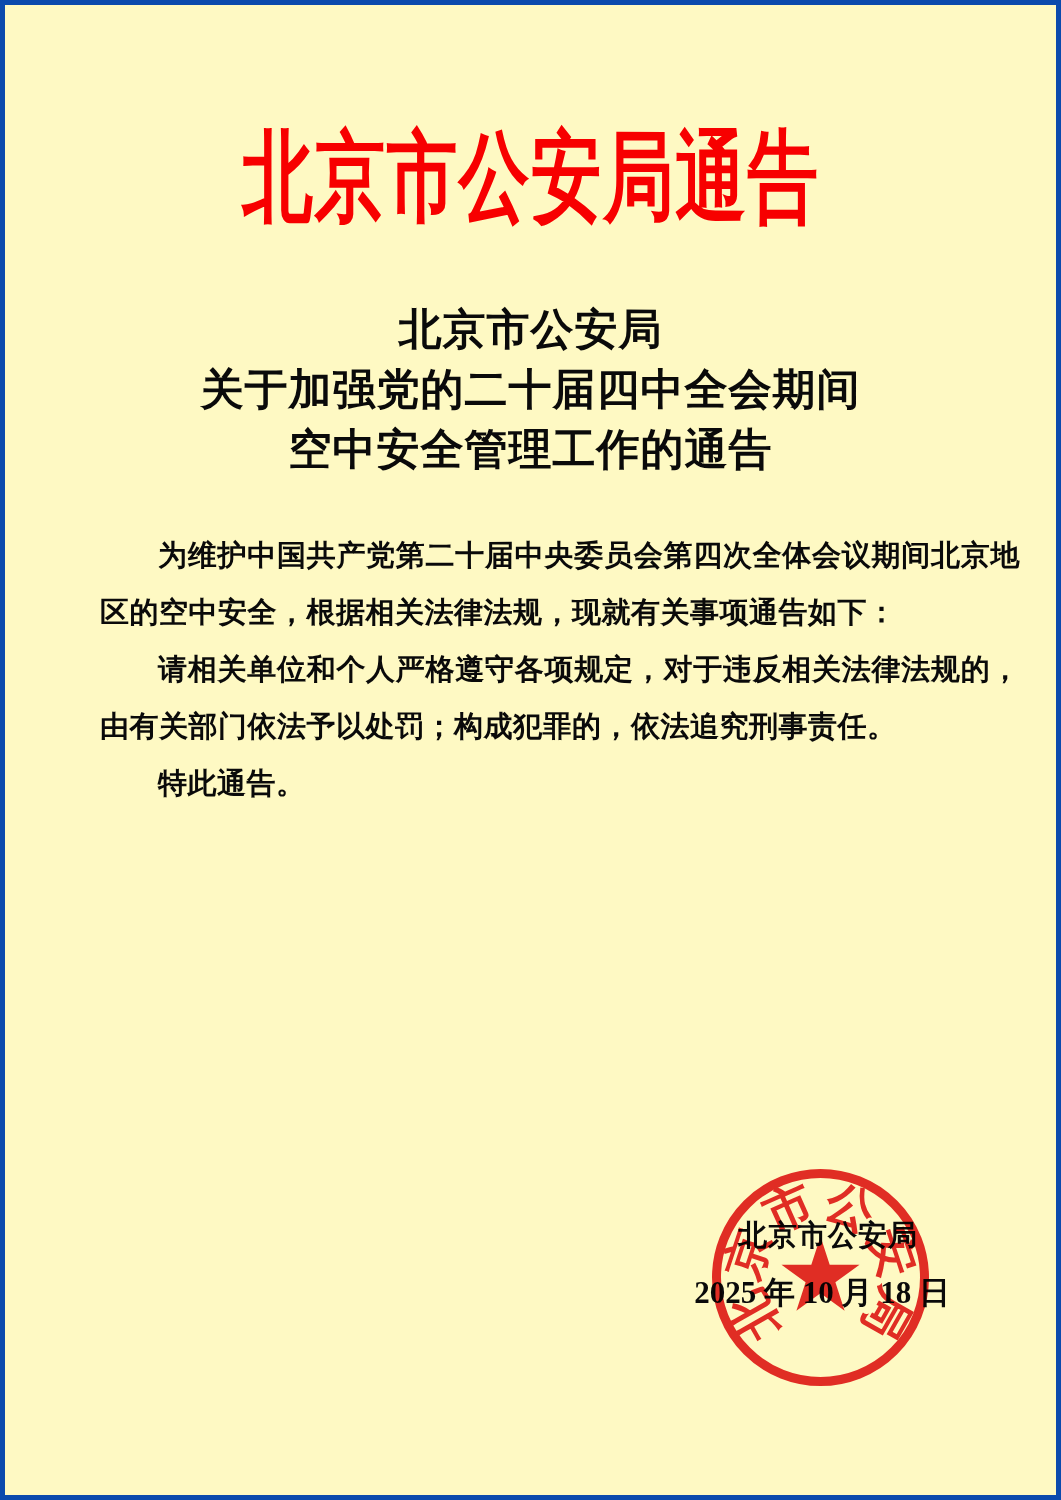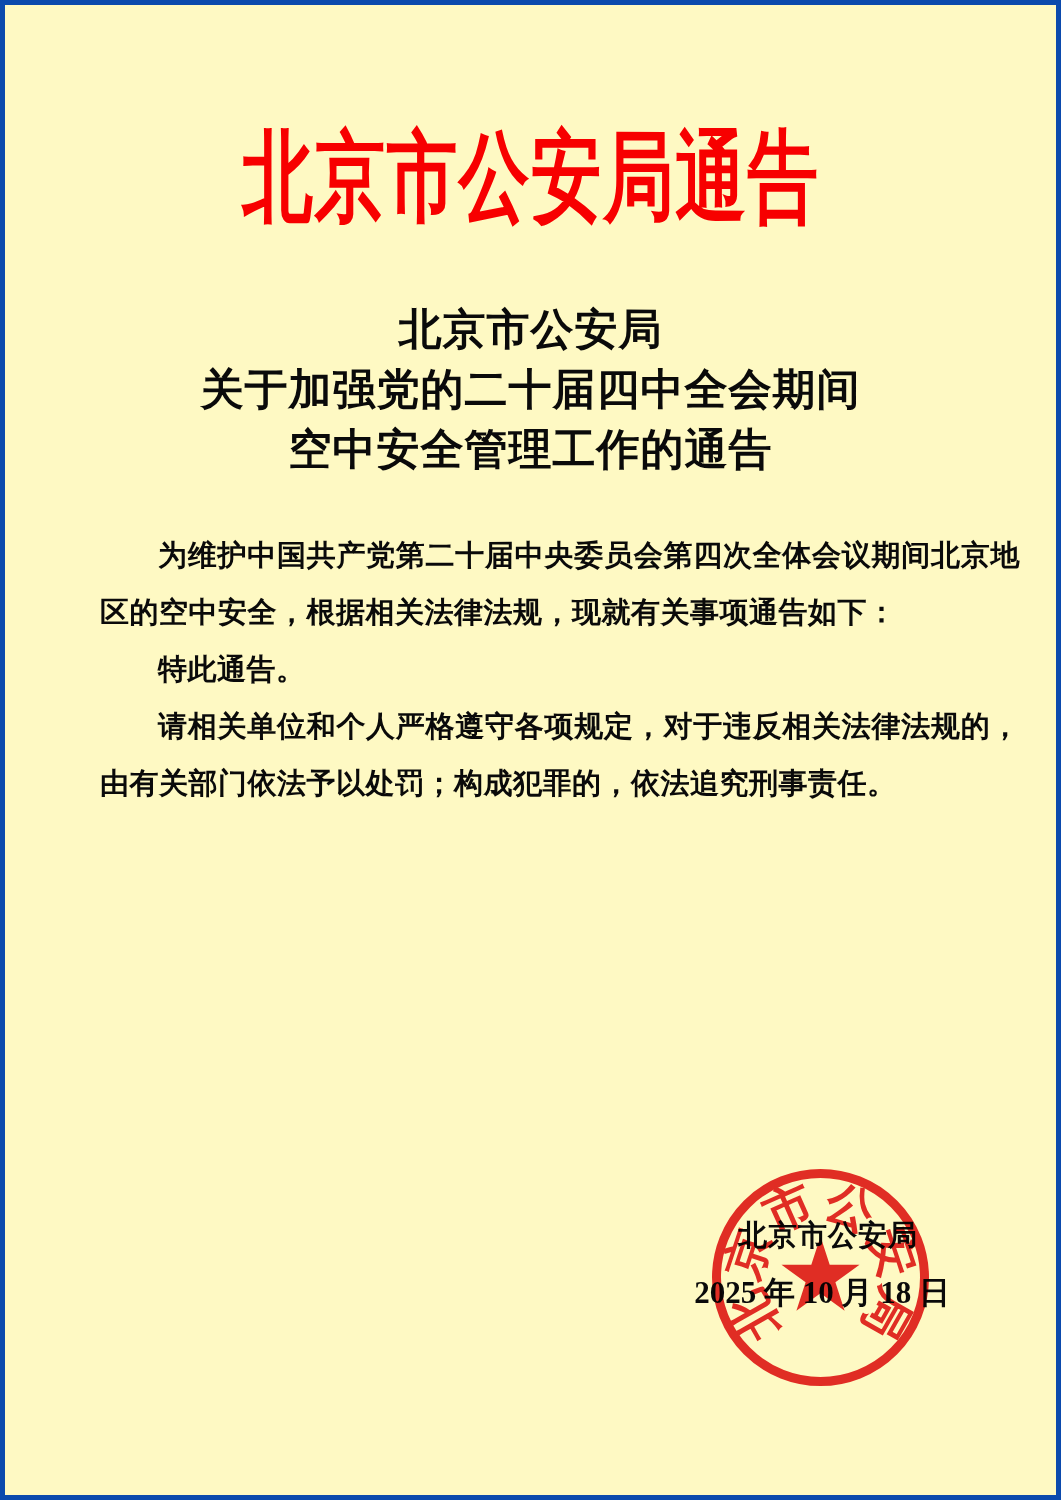--- a/index.html
+++ b/index.html
@@ -123,22 +123,22 @@
   </div>
 
   <div class="subtitle">
     <div>北京市公安局</div>
     <div>关于加强党的二十届四中全会期间</div>
     <div>空中安全管理工作的通告</div>
   </div>
 
   <div class="body-text">
     <p>为维护中国共产党第二十届中央委员会第四次全体会议期间北京地区的空中安全，根据相关法律法规，现就有关事项通告如下：</p>
+    <p>请相关单位和个人严格遵守各项规定，对于违反相关法律法规的，由有关部门依法予以处罚；构成犯罪的，依法追究刑事责任。</p>
     <p>特此通告。</p>
-    <p>请相关单位和个人严格遵守各项规定，对于违反相关法律法规的，由有关部门依法予以处罚；构成犯罪的，依法追究刑事责任。</p>
   </div>
 
   <div class="sig-agency">北京市公安局</div>
   <div class="sig-date">2025 年 10 月 18 日</div>
 
   <svg class="seal" viewBox="0 0 225 225" xmlns="http://www.w3.org/2000/svg">
     <circle class="seal-ring" cx="112.5" cy="112.5" r="104"></circle>
     <path id="sealArcPath" d="M 63.4 146.9 A 60 60 0 1 1 161.6 146.9" fill="none" stroke="none"></path>
     <text class="seal-arc" text-anchor="middle">
       <textPath href="#sealArcPath" startOffset="50%">北京市公安局</textPath>

